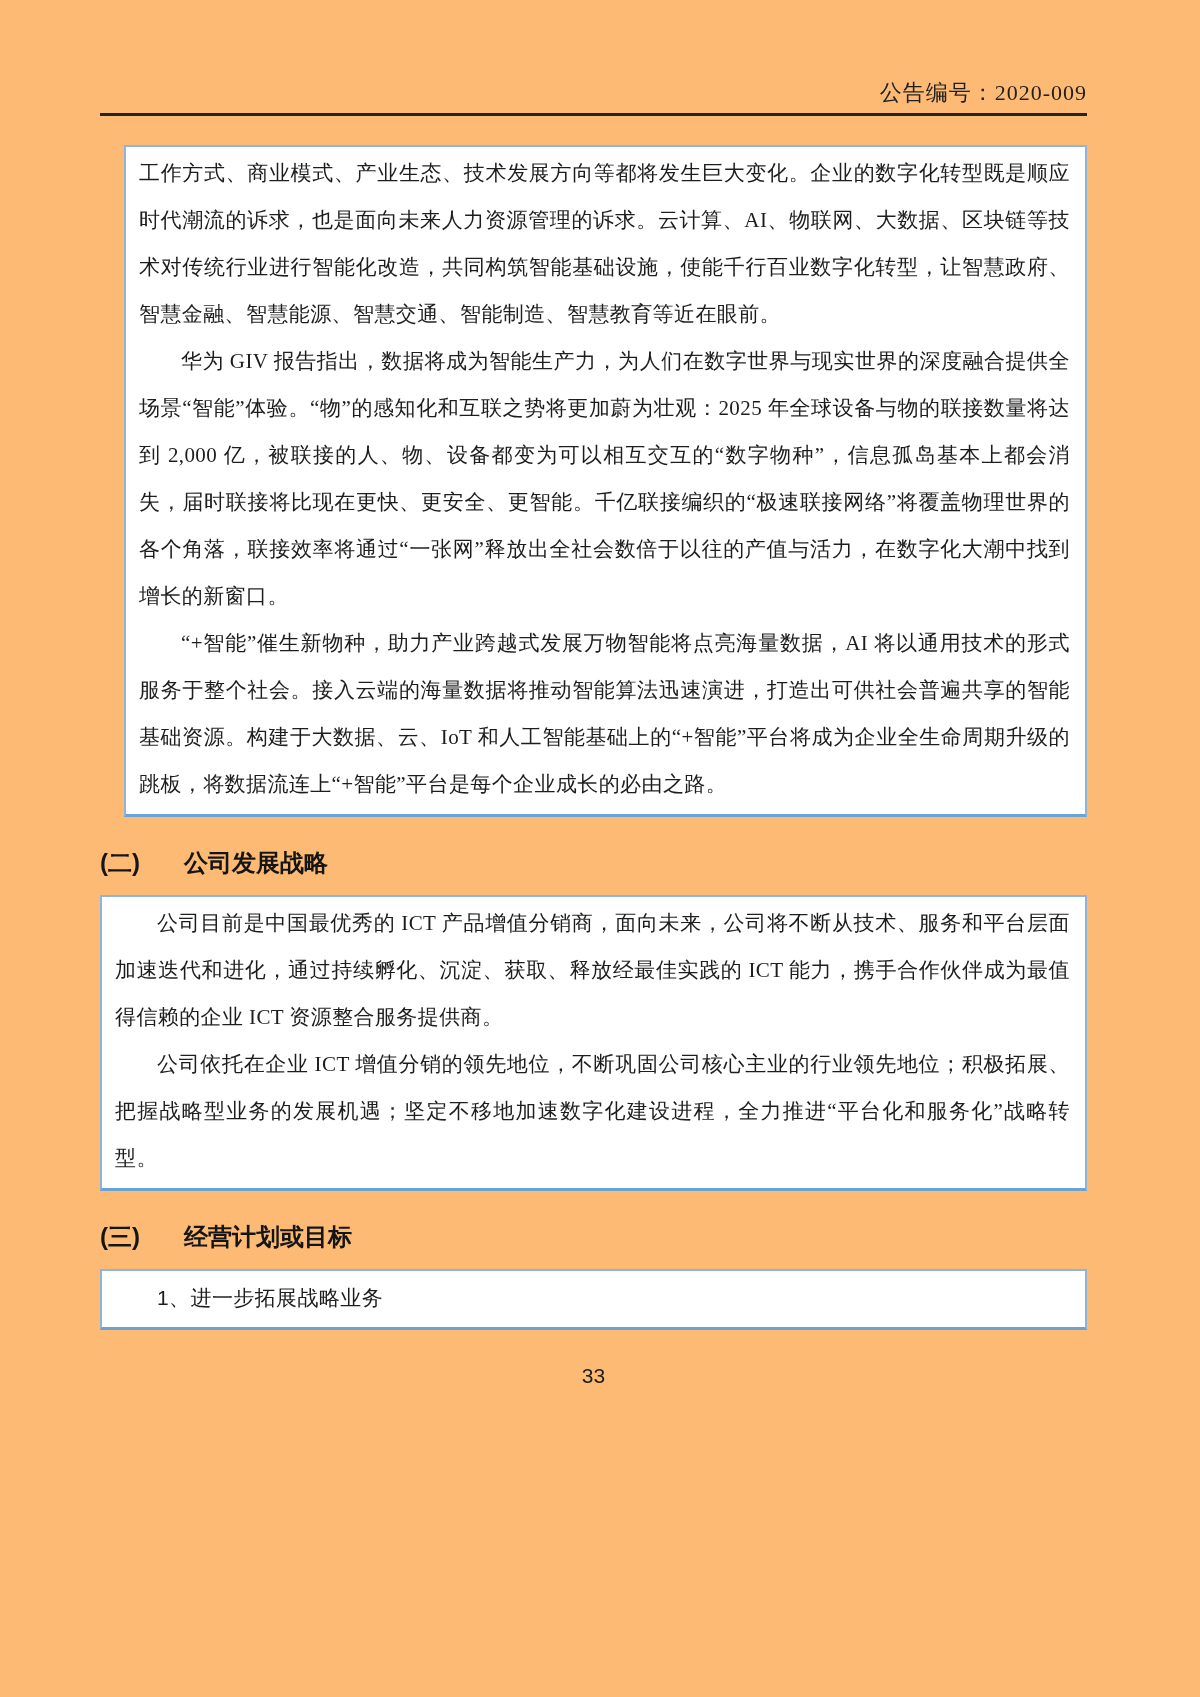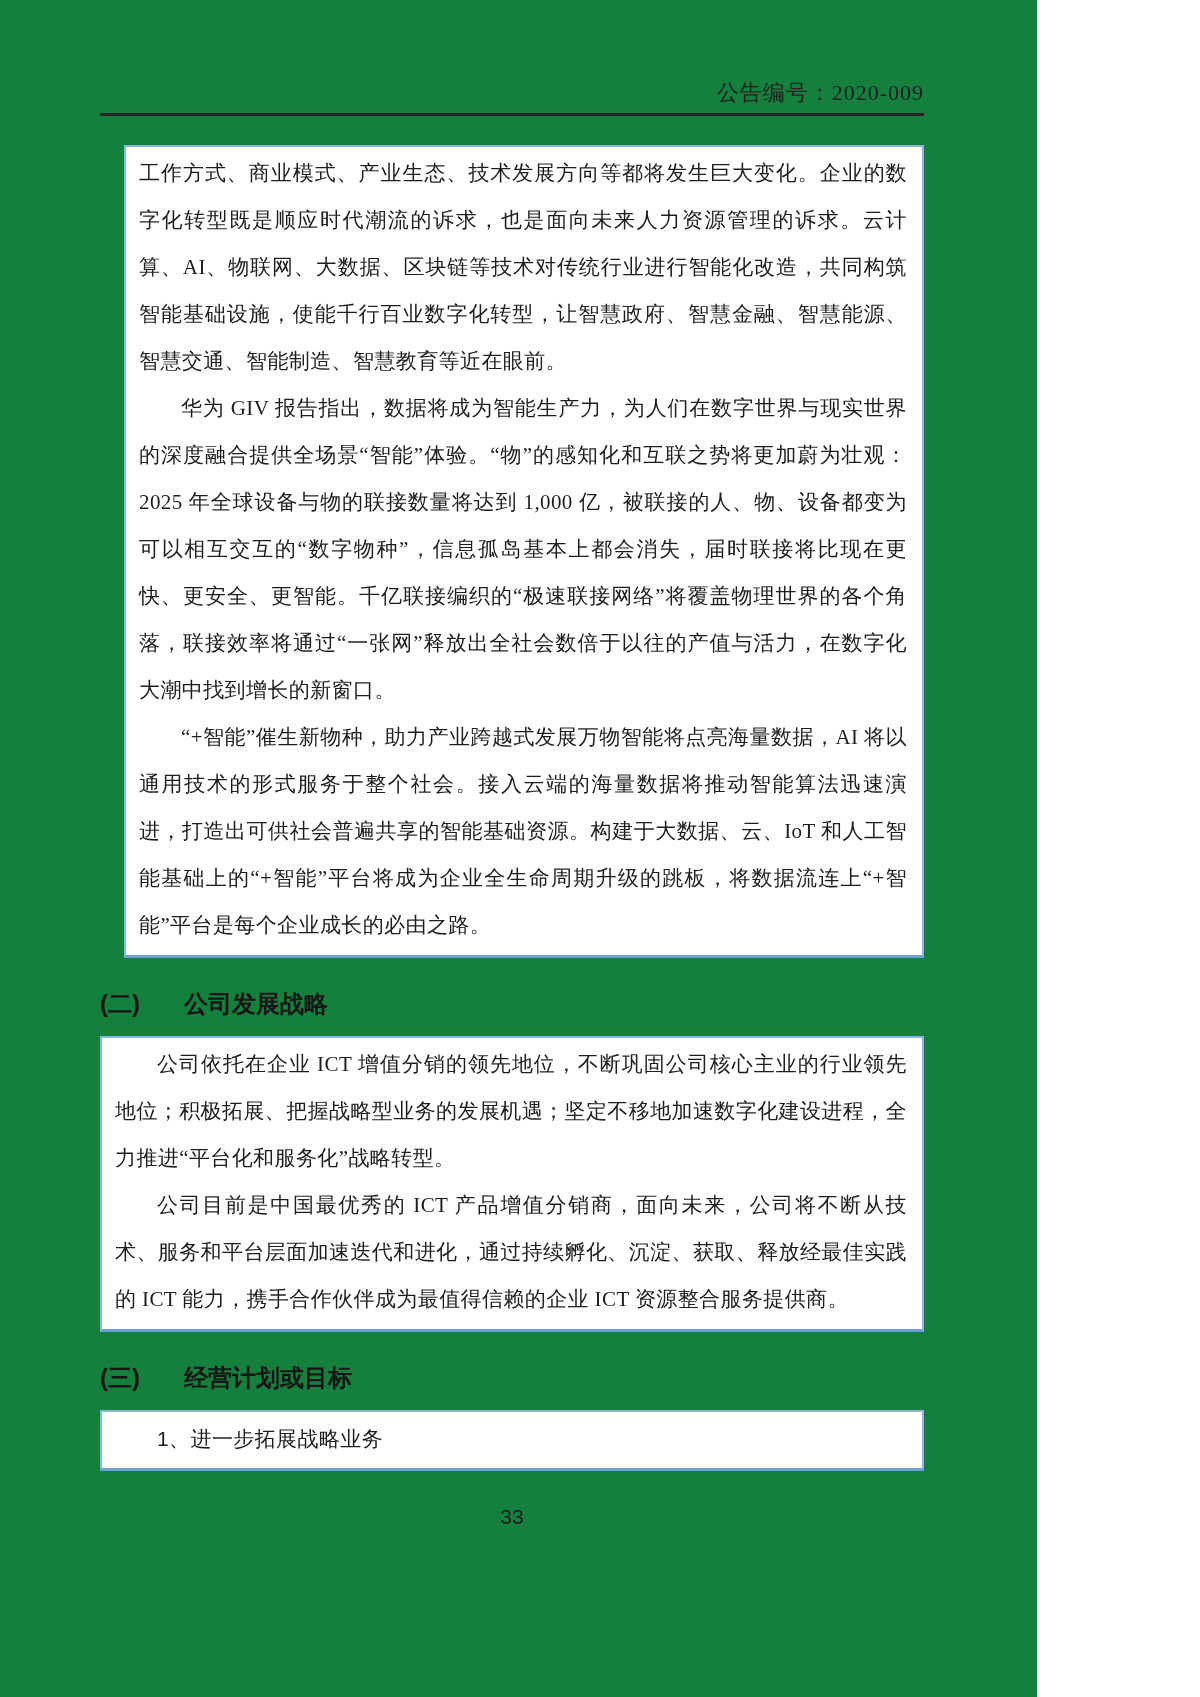--- a/index.html
+++ b/index.html
@@ -6,23 +6,23 @@
   html, body { background: #ffffff; }
   body {
     width: 1200px;
     height: 1697px;
     overflow: hidden;
     font-family: "Liberation Serif", "DejaVu Serif", serif;
     color: #1c1c1c;
   }
   .page {
     position: relative;
-    width: 1037px;
+    width: 1200px;
     height: 1697px;
-    background: #15803d;
+    background: #fdba74;
   }
   .content {
     margin-left: 100px;
     margin-right: 113px; 
   }
   .doc-header {
     padding-top: 78px;
     text-align: right;
     font-size: 22px;
     letter-spacing: 1px;
@@ -77,31 +77,31 @@
 
 <div class="page">
   <div class="content">
 
     <div class="doc-header">公告编号：2020-009</div>
 
     <div class="rule"></div>
 
     <div class="textbox box-1">
       <p class="para no-indent">工作方式、商业模式、产业生态、技术发展方向等都将发生巨大变化。企业的数字化转型既是顺应时代潮流的诉求，也是面向未来人力资源管理的诉求。云计算、AI、物联网、大数据、区块链等技术对传统行业进行智能化改造，共同构筑智能基础设施，使能千行百业数字化转型，让智慧政府、智慧金融、智慧能源、智慧交通、智能制造、智慧教育等近在眼前。</p>
-      <p class="para">华为 GIV 报告指出，数据将成为智能生产力，为人们在数字世界与现实世界的深度融合提供全场景“智能”体验。“物”的感知化和互联之势将更加蔚为壮观：2025 年全球设备与物的联接数量将达到 1,000 亿，被联接的人、物、设备都变为可以相互交互的“数字物种”，信息孤岛基本上都会消失，届时联接将比现在更快、更安全、更智能。千亿联接编织的“极速联接网络”将覆盖物理世界的各个角落，联接效率将通过“一张网”释放出全社会数倍于以往的产值与活力，在数字化大潮中找到增长的新窗口。</p>
+      <p class="para">华为 GIV 报告指出，数据将成为智能生产力，为人们在数字世界与现实世界的深度融合提供全场景“智能”体验。“物”的感知化和互联之势将更加蔚为壮观：2025 年全球设备与物的联接数量将达到 2,000 亿，被联接的人、物、设备都变为可以相互交互的“数字物种”，信息孤岛基本上都会消失，届时联接将比现在更快、更安全、更智能。千亿联接编织的“极速联接网络”将覆盖物理世界的各个角落，联接效率将通过“一张网”释放出全社会数倍于以往的产值与活力，在数字化大潮中找到增长的新窗口。</p>
       <p class="para">“+智能”催生新物种，助力产业跨越式发展万物智能将点亮海量数据，AI 将以通用技术的形式服务于整个社会。接入云端的海量数据将推动智能算法迅速演进，打造出可供社会普遍共享的智能基础资源。构建于大数据、云、IoT 和人工智能基础上的“+智能”平台将成为企业全生命周期升级的跳板，将数据流连上“+智能”平台是每个企业成长的必由之路。</p>
     </div>
 
     <div class="sec-heading">
       <span class="sec-num">(二)</span><span class="sec-title">公司发展战略</span>
     </div>
 
     <div class="textbox box-after-heading">
+      <p class="para">公司目前是中国最优秀的 ICT 产品增值分销商，面向未来，公司将不断从技术、服务和平台层面加速迭代和进化，通过持续孵化、沉淀、获取、释放经最佳实践的 ICT 能力，携手合作伙伴成为最值得信赖的企业 ICT 资源整合服务提供商。</p>
       <p class="para">公司依托在企业 ICT 增值分销的领先地位，不断巩固公司核心主业的行业领先地位；积极拓展、把握战略型业务的发展机遇；坚定不移地加速数字化建设进程，全力推进“平台化和服务化”战略转型。</p>
-      <p class="para">公司目前是中国最优秀的 ICT 产品增值分销商，面向未来，公司将不断从技术、服务和平台层面加速迭代和进化，通过持续孵化、沉淀、获取、释放经最佳实践的 ICT 能力，携手合作伙伴成为最值得信赖的企业 ICT 资源整合服务提供商。</p>
     </div>
 
     <div class="sec-heading">
       <span class="sec-num">(三)</span><span class="sec-title">经营计划或目标</span>
     </div>
 
     <div class="textbox box-after-heading">
       <p class="para sub-heading">1、进一步拓展战略业务</p>
     </div>
 

